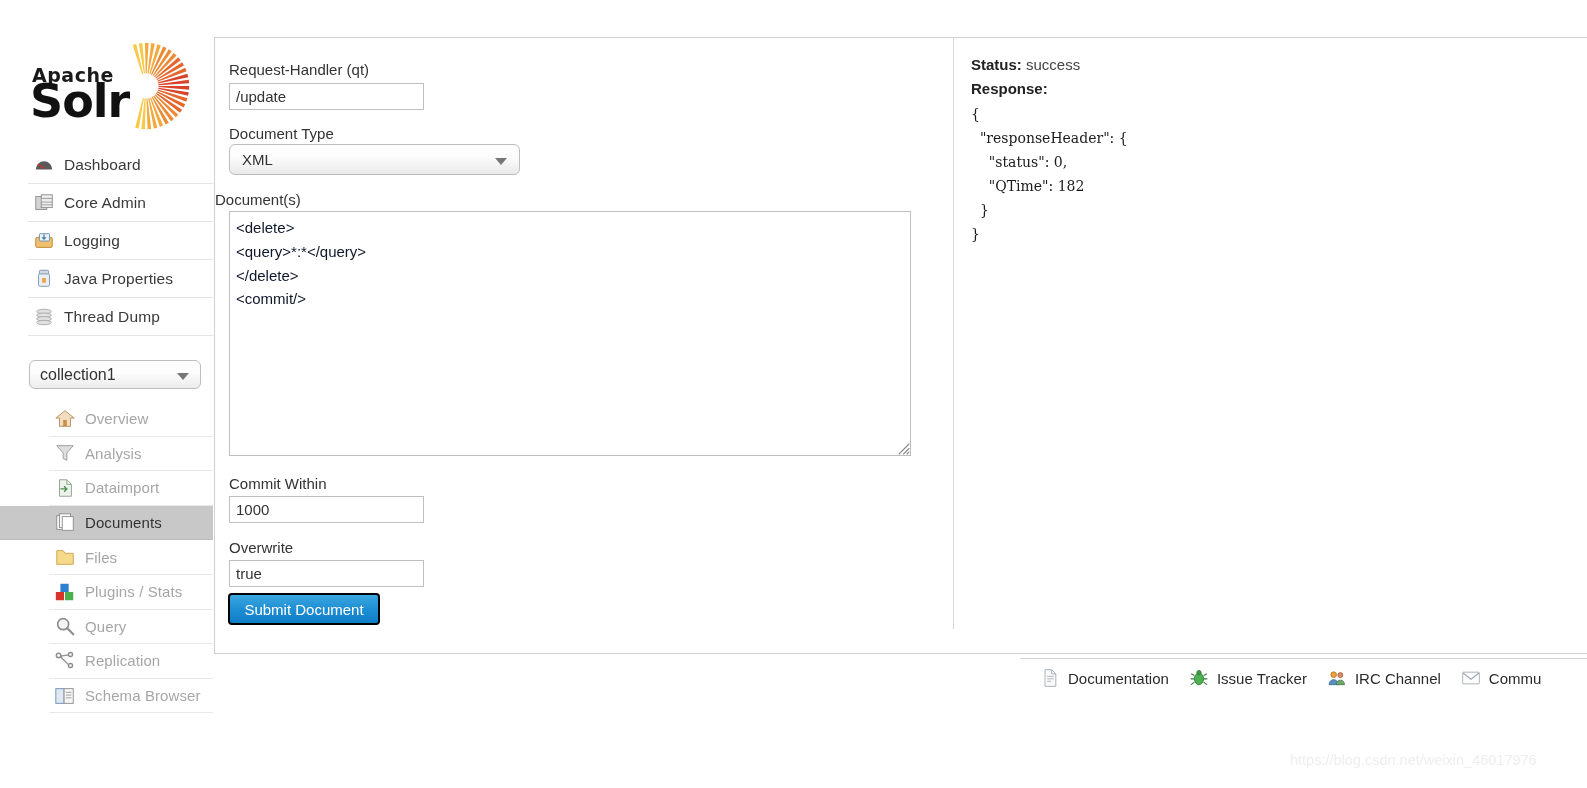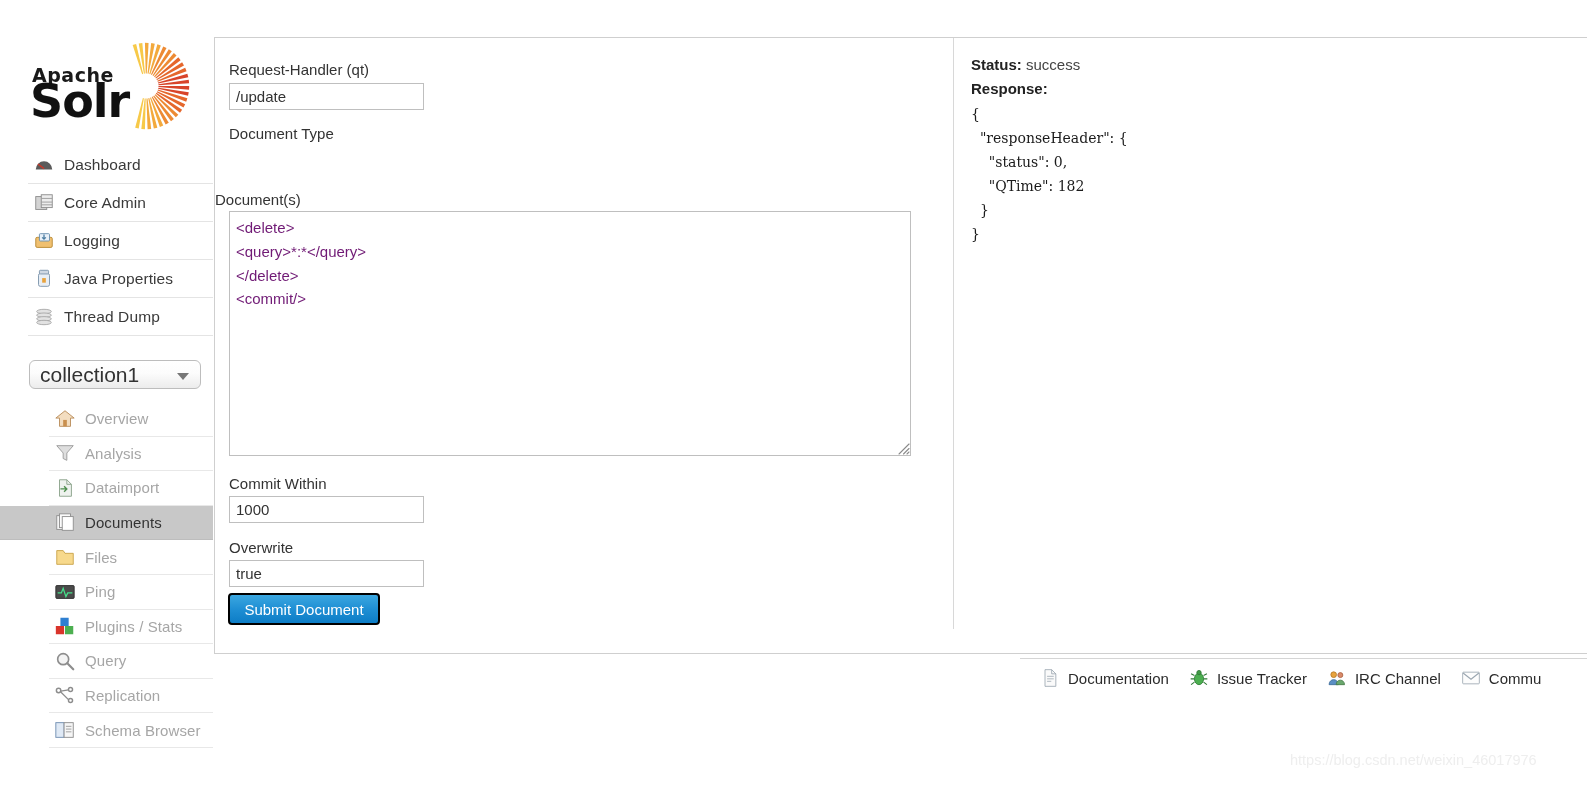--- a/index.html
+++ b/index.html
@@ -89,21 +89,21 @@
     width: 172px; height: 29px;
     border: 1px solid #bdbdbd;
     border-radius: 6px;
     background: linear-gradient(to bottom, #ffffff 0%, #fcfcfc 45%, #ececec 100%);
     box-sizing: border-box;
     display: flex;
     align-items: center;
     cursor: pointer;
   }
   #collection-select .sel-label {
-    font-size: 21px;
+    font-size: 16px;
     color: #333333;
     margin-left: 10px;
   }
   #collection-select .caret {
     position: absolute;
     right: 11px; top: 12px;
     width: 0; height: 0;
     border-left: 6px solid transparent;
     border-right: 6px solid transparent;
     border-top: 7px solid #777777;
@@ -195,21 +195,21 @@
   }
   #docs-textarea {
     position: absolute;
     left: 229px; top: 211px;
     width: 682px; height: 245px;
     border: 1px solid #bfbfbf;
     box-sizing: border-box;
     font-family: "Liberation Sans", sans-serif;
     font-size: 15px;
     line-height: 23.8px;
-    color: #701a75;
+    color: #0f172a;
     padding: 4px 6px;
     resize: none;
     outline: none;
     background: #ffffff;
     white-space: pre;
     overflow: hidden;
   }
   #resize-grip {
     position: absolute;
     left: 896px; top: 441px;
@@ -415,27 +415,20 @@
           <span class="lbl">Documents</span>
         </li>
         <li class="nav-item">
           <span class="ico"><svg viewBox="0 0 24 24" width="100%" height="100%">
               <path d="M3 5h7l2 3h9v12H3z" fill="#f7d98c" stroke="#c9a44a"></path>
             </svg></span>
           <span class="lbl">Files</span>
         </li>
         <li class="nav-item">
           <span class="ico"><svg viewBox="0 0 24 24" width="100%" height="100%">
-              <rect x="2" y="5" width="20" height="14" rx="1" fill="#4a4a4a" stroke="#2e2e2e"></rect>
-              <path d="M4 13h4l2-5 3 9 2-4h5" stroke="#46e08a" stroke-width="1.4" fill="none"></path>
-            </svg></span>
-          <span class="lbl">Ping</span>
-        </li>
-        <li class="nav-item">
-          <span class="ico"><svg viewBox="0 0 24 24" width="100%" height="100%">
               <rect x="2" y="12" width="9" height="9" fill="#d9342b"></rect>
               <rect x="12" y="12" width="9" height="9" fill="#4caf50"></rect>
               <rect x="7" y="3" width="9" height="9" fill="#2f7fd1"></rect>
             </svg></span>
           <span class="lbl">Plugins / Stats</span>
         </li>
         <li class="nav-item">
           <span class="ico"><svg viewBox="0 0 24 24" width="100%" height="100%">
               <circle cx="10" cy="10" r="6" fill="#f4f4f4" stroke="#8d8d8d" stroke-width="1.8"></circle>
               <path d="M14.5 14.5 L21 21" stroke="#8d8d8d" stroke-width="2.4" stroke-linecap="round"></path>
@@ -462,20 +455,24 @@
       </ul>
   </div>
 
   <div id="content"></div>
   <div id="vdivider"></div>
 
   <div class="field-label" style="left:229px; top:61px;">Request-Handler (qt)</div>
   <input class="text-input" id="rh-input" style="left: 229px; top: 83px; width: 195px; height: 27px;" value="/update">
 
   <div class="field-label" style="left:229px; top:125px;">Document Type</div>
+  <div id="doctype-select">
+    <span class="sel-label">XML</span>
+    <span class="caret"></span>
+  </div>
 
   <div class="field-label" style="left:215px; top:191px;">Document(s)</div>
   <textarea id="docs-textarea" style="">&lt;delete&gt;
 &lt;query&gt;*:*&lt;/query&gt;
 &lt;/delete&gt;
 &lt;commit/&gt;</textarea>
   <svg id="resize-grip" viewBox="0 0 14 14">
     <g stroke="#8a8a8a" stroke-width="1.1" stroke-linecap="round">
       <line x1="13" y1="3" x2="3" y2="13"></line>
       <line x1="13" y1="7.5" x2="7.5" y2="13"></line>

